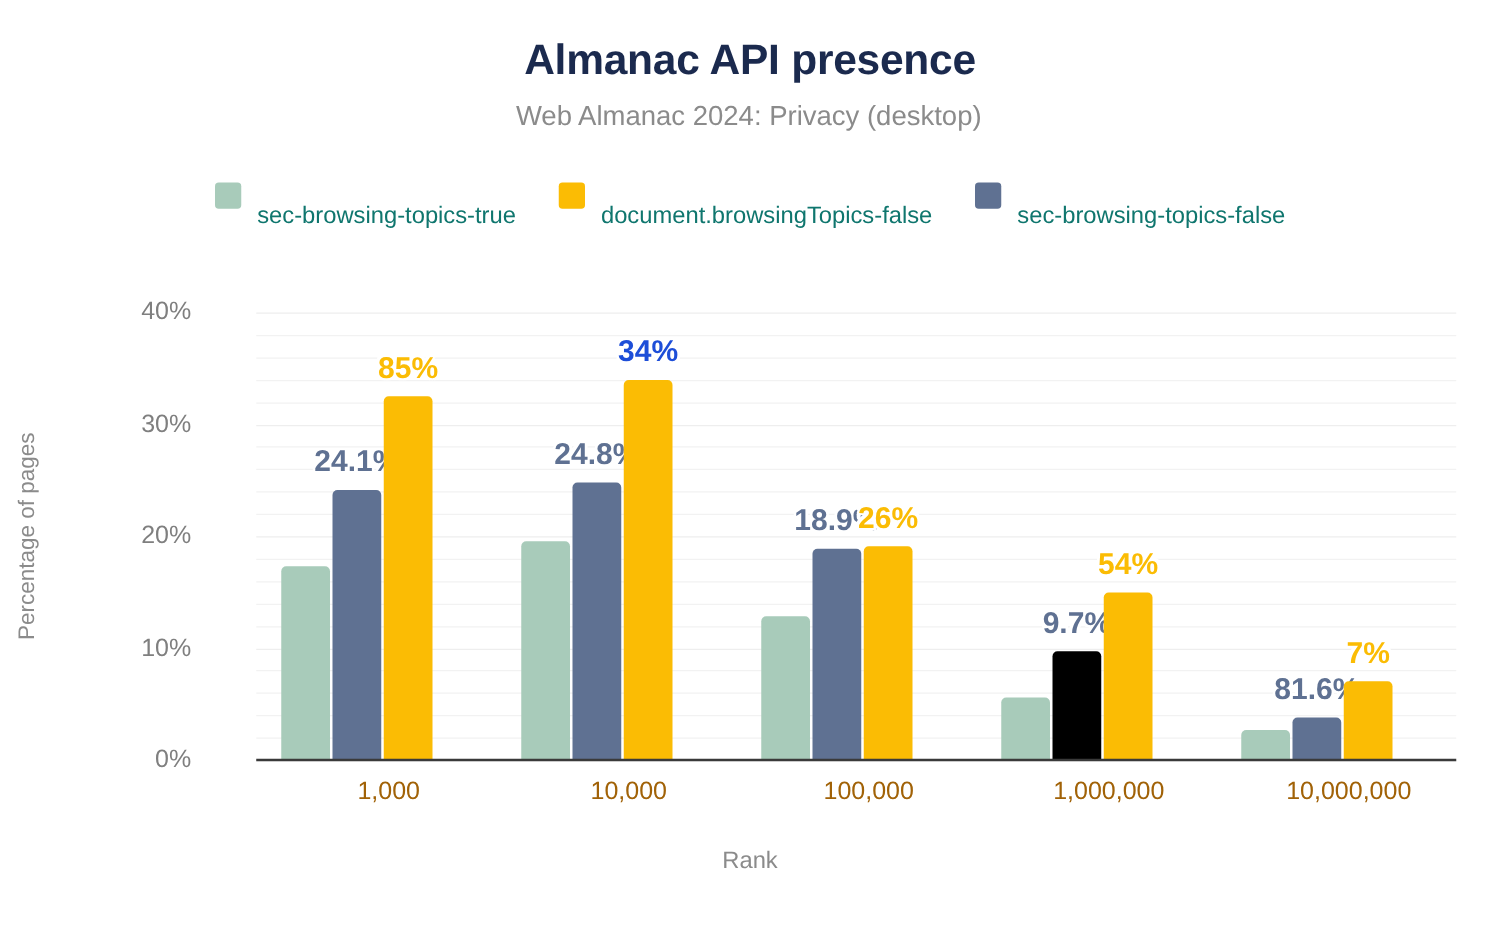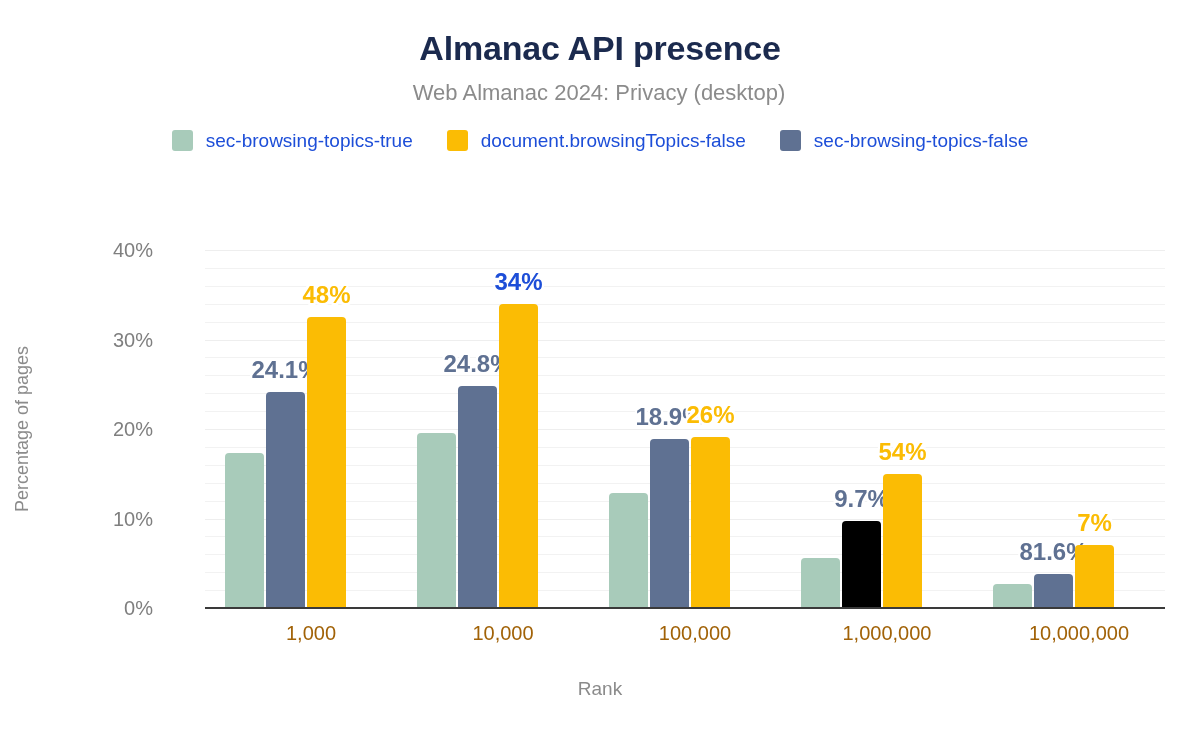--- a/index.html
+++ b/index.html
@@ -50,22 +50,23 @@
     gap: 13px;
   }
   .legend-swatch {
     width: 21px;
     height: 21px;
     border-radius: 3px;
     display: block;
   }
   .legend-label {
     font-size: 19px;
-    color: #1d4ed8;
-    white-space: nowrap;
+    color: #0f766e;
+    white-space: nowrap;
+    margin-top: 32px;
   }
 
   
   .plot-wrap {
     position: absolute;
     left: 0;
     top: 0;
     width: 1200px;
     height: 742px;
     pointer-events: none;
@@ -248,21 +249,21 @@
         <div class="ytick" style="top: 0px;">40%</div>
       </div>
     <div class="groups" id="groups">
         <div class="group">
           <div class="bars">
             <div class="bar" style="background: rgb(168, 203, 186); height: 154.835px;"></div>
             <div class="bar" style="background: rgb(95, 113, 146); height: 215.695px;">
               <span class="bar-label" style="color: rgb(95, 113, 146);">24.1%</span>
             </div>
             <div class="bar" style="background: rgb(251, 188, 4); height: 290.875px;">
-              <span class="bar-label" style="color: rgb(251, 188, 4);">48%</span>
+              <span class="bar-label" style="color: rgb(251, 188, 4);">85%</span>
             </div>
           </div>
           <div class="xtick">1,000</div>
         </div>
         <div class="group">
           <div class="bars">
             <div class="bar" style="background: rgb(168, 203, 186); height: 174.525px;"></div>
             <div class="bar" style="background: rgb(95, 113, 146); height: 221.96px;">
               <span class="bar-label" style="color: rgb(95, 113, 146);">24.8%</span>
             </div>

